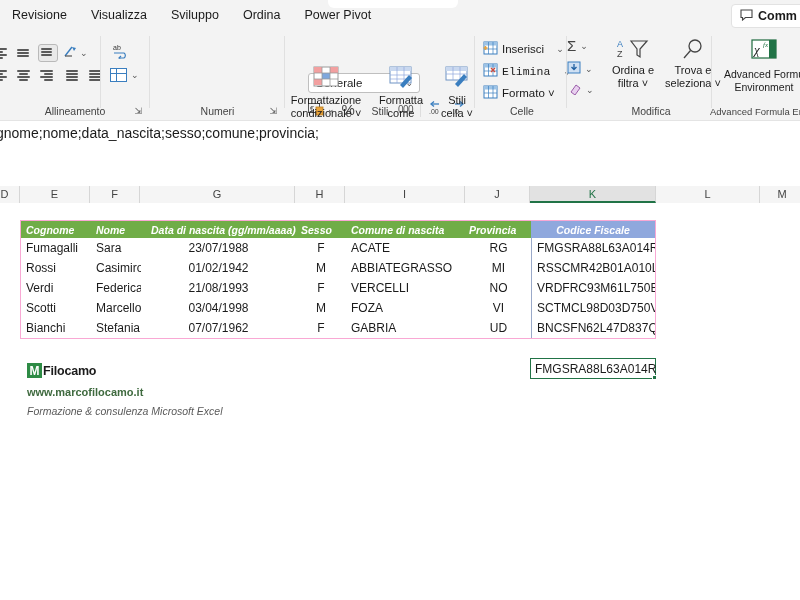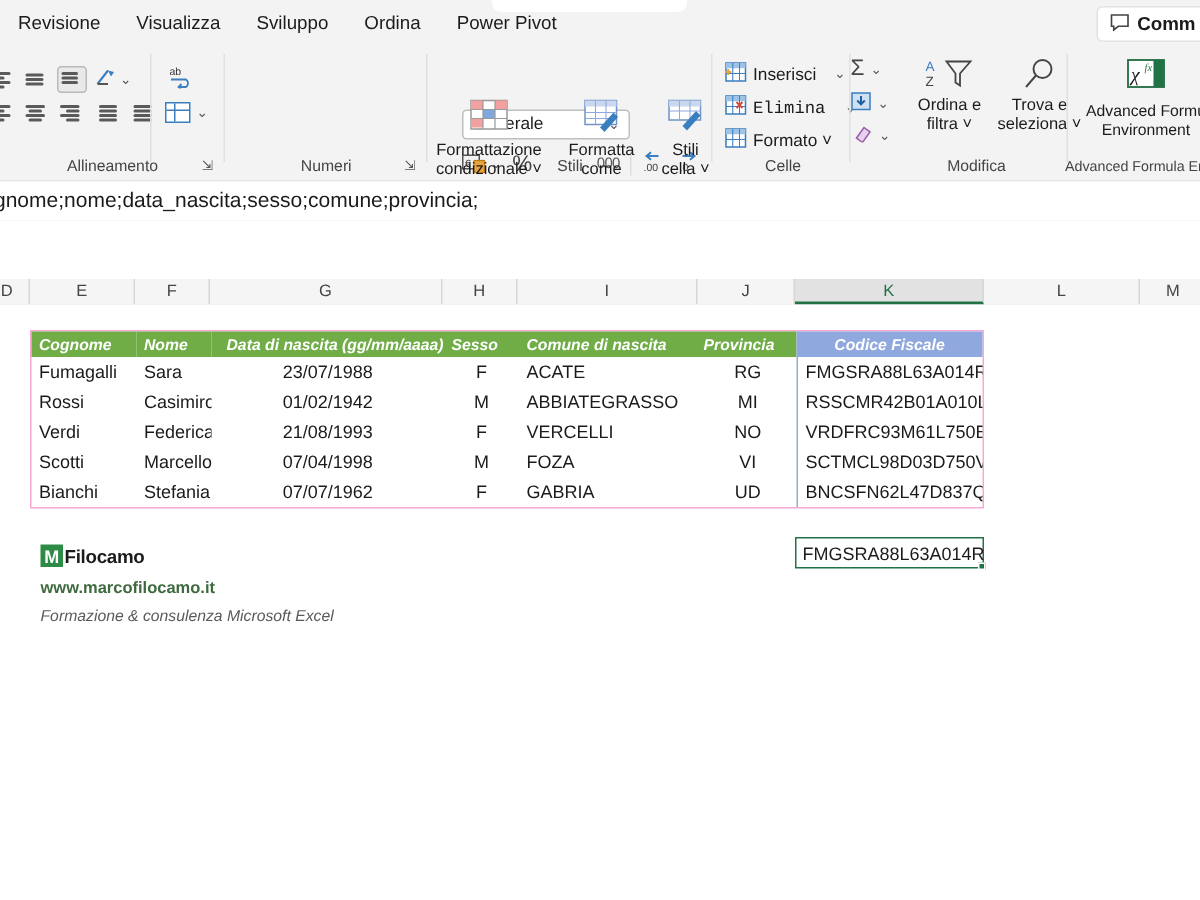--- a/index.html
+++ b/index.html
@@ -480,21 +480,21 @@
         <div class="xcell c-data">21/08/1993</div>
         <div class="xcell c-sesso">F</div>
         <div class="xcell c-comune">VERCELLI</div>
         <div class="xcell c-prov">NO</div>
         <div class="xcell c-cf">VRDFRC93M61L750B</div>
       </div>
 
       <div class="xrow body">
         <div class="xcell c-cognome">Scotti</div>
         <div class="xcell c-nome">Marcello</div>
-        <div class="xcell c-data">07/04/1998</div>
+        <div class="xcell c-data">03/04/1998</div>
         <div class="xcell c-sesso">M</div>
         <div class="xcell c-comune">FOZA</div>
         <div class="xcell c-prov">VI</div>
         <div class="xcell c-cf">SCTMCL98D03D750V</div>
       </div>
 
       <div class="xrow body">
         <div class="xcell c-cognome">Bianchi</div>
         <div class="xcell c-nome">Stefania</div>
         <div class="xcell c-data">07/07/1962</div>

